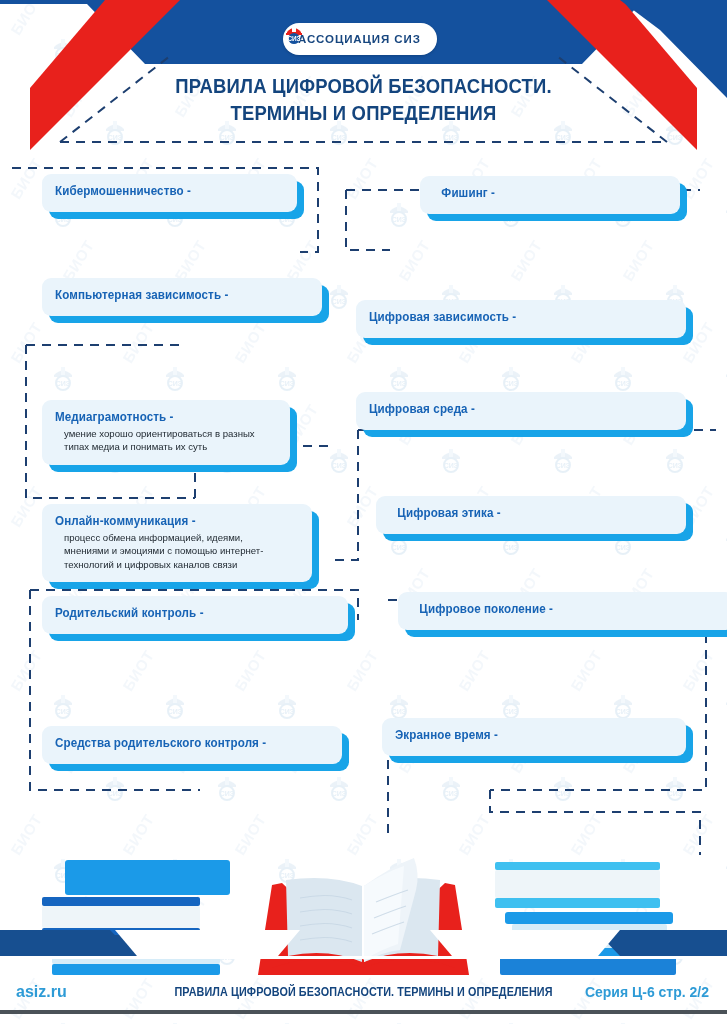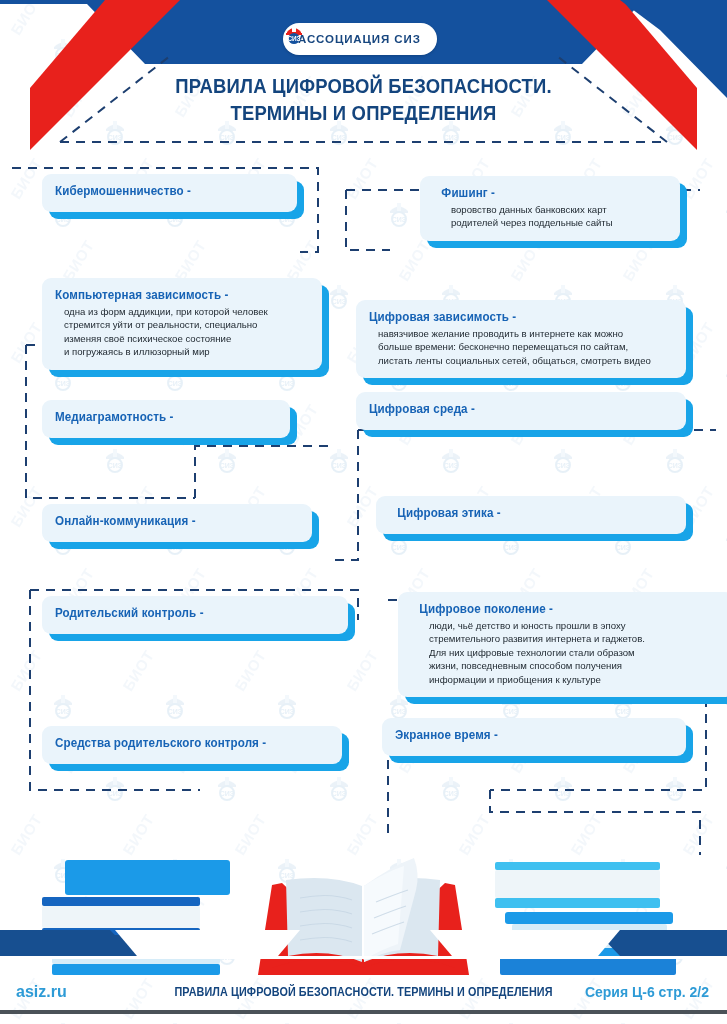--- a/index.html
+++ b/index.html
@@ -761,56 +761,54 @@
     <path d="M 490 790 L 490 812 L 700 812 L 700 855"></path>
   </g>
 </svg>
 
 <div class="card" style="left:42px;top:174px;width:255px;">
   <p class="card-title">Кибермошенничество -</p>
 </div>
 
 <div class="card indent" style="left:420px;top:176px;width:260px;">
   <p class="card-title">Фишинг -</p>
-  <p class="card-body">воровство данных банковских карт<br>родителей через поддельные сайты</p>
 </div>
 
 <div class="card" style="left:42px;top:278px;width:280px;">
   <p class="card-title">Компьютерная зависимость -</p>
-  <p class="card-body">одна из форм аддикции, при которой человек<br>стремится уйти от реальности, специально<br>изменяя своё психическое состояние<br>и погружаясь в иллюзорный мир</p>
 </div>
 
 <div class="card" style="left:356px;top:300px;width:330px;">
   <p class="card-title">Цифровая зависимость -</p>
-  <p class="card-body">навязчивое желание проводить в интернете как можно<br>больше времени: бесконечно перемещаться по сайтам,<br>листать ленты социальных сетей, общаться, смотреть видео</p>
 </div>
 
 <div class="card" style="left:42px;top:400px;width:248px;">
   <p class="card-title">Медиаграмотность -</p>
+  <p class="card-body">умение хорошо ориентироваться в разных<br>типах медиа и понимать их суть</p>
 </div>
 
 <div class="card" style="left:356px;top:392px;width:330px;">
   <p class="card-title">Цифровая среда -</p>
 </div>
 
 <div class="card" style="left:42px;top:504px;width:270px;">
   <p class="card-title">Онлайн-коммуникация -</p>
+  <p class="card-body">процесс обмена информацией, идеями,<br>мнениями и эмоциями с помощью интернет-<br>технологий и цифровых каналов связи</p>
 </div>
 
 <div class="card indent" style="left:376px;top:496px;width:310px;">
   <p class="card-title">Цифровая этика -</p>
 </div>
 
 <div class="card" style="left:42px;top:596px;width:306px;">
   <p class="card-title">Родительский контроль -</p>
 </div>
 
 <div class="card indent" style="left:398px;top:592px;width:336px;">
   <p class="card-title">Цифровое поколение -</p>
-  <p class="card-body">люди, чьё детство и юность прошли в эпоху<br>стремительного развития интернета и гаджетов.<br>Для них цифровые технологии стали образом<br>жизни, повседневным способом получения<br>информации и приобщения к культуре</p>
 </div>
 
 <div class="card" style="left:42px;top:726px;width:300px;">
   <p class="card-title">Средства родительского контроля -</p>
 </div>
 
 <div class="card" style="left:382px;top:718px;width:304px;">
   <p class="card-title">Экранное время -</p>
 </div>
 

